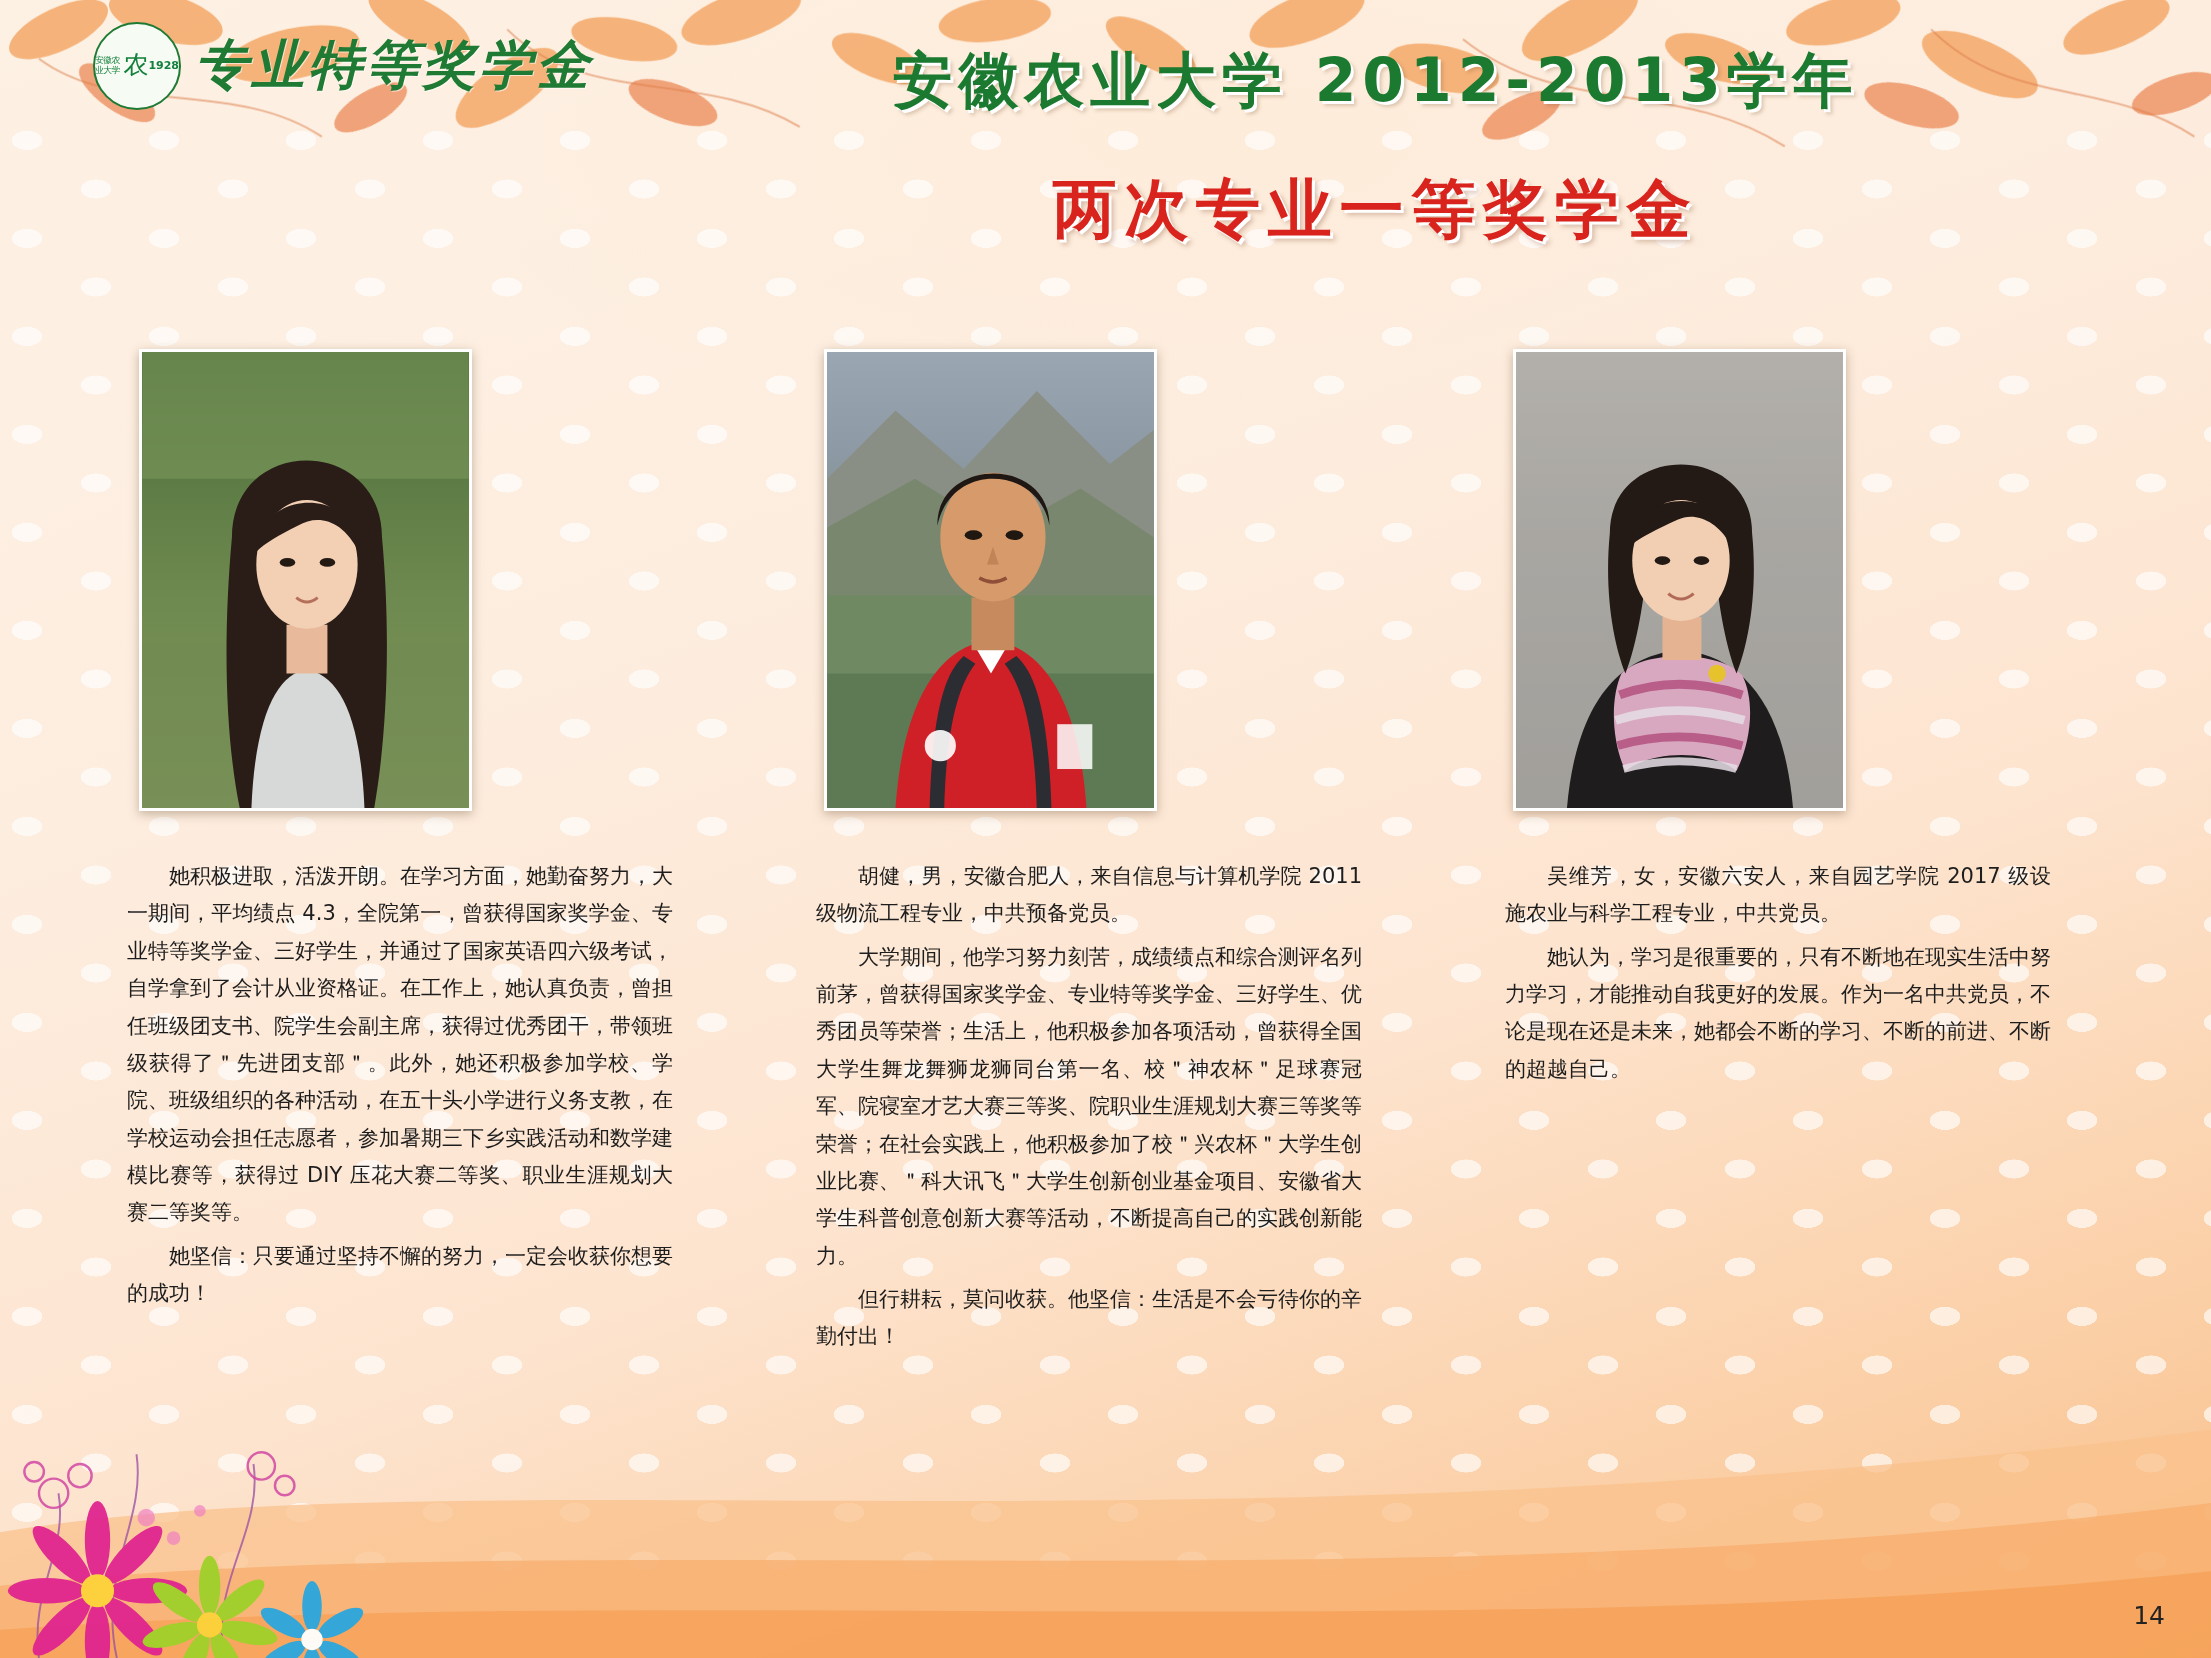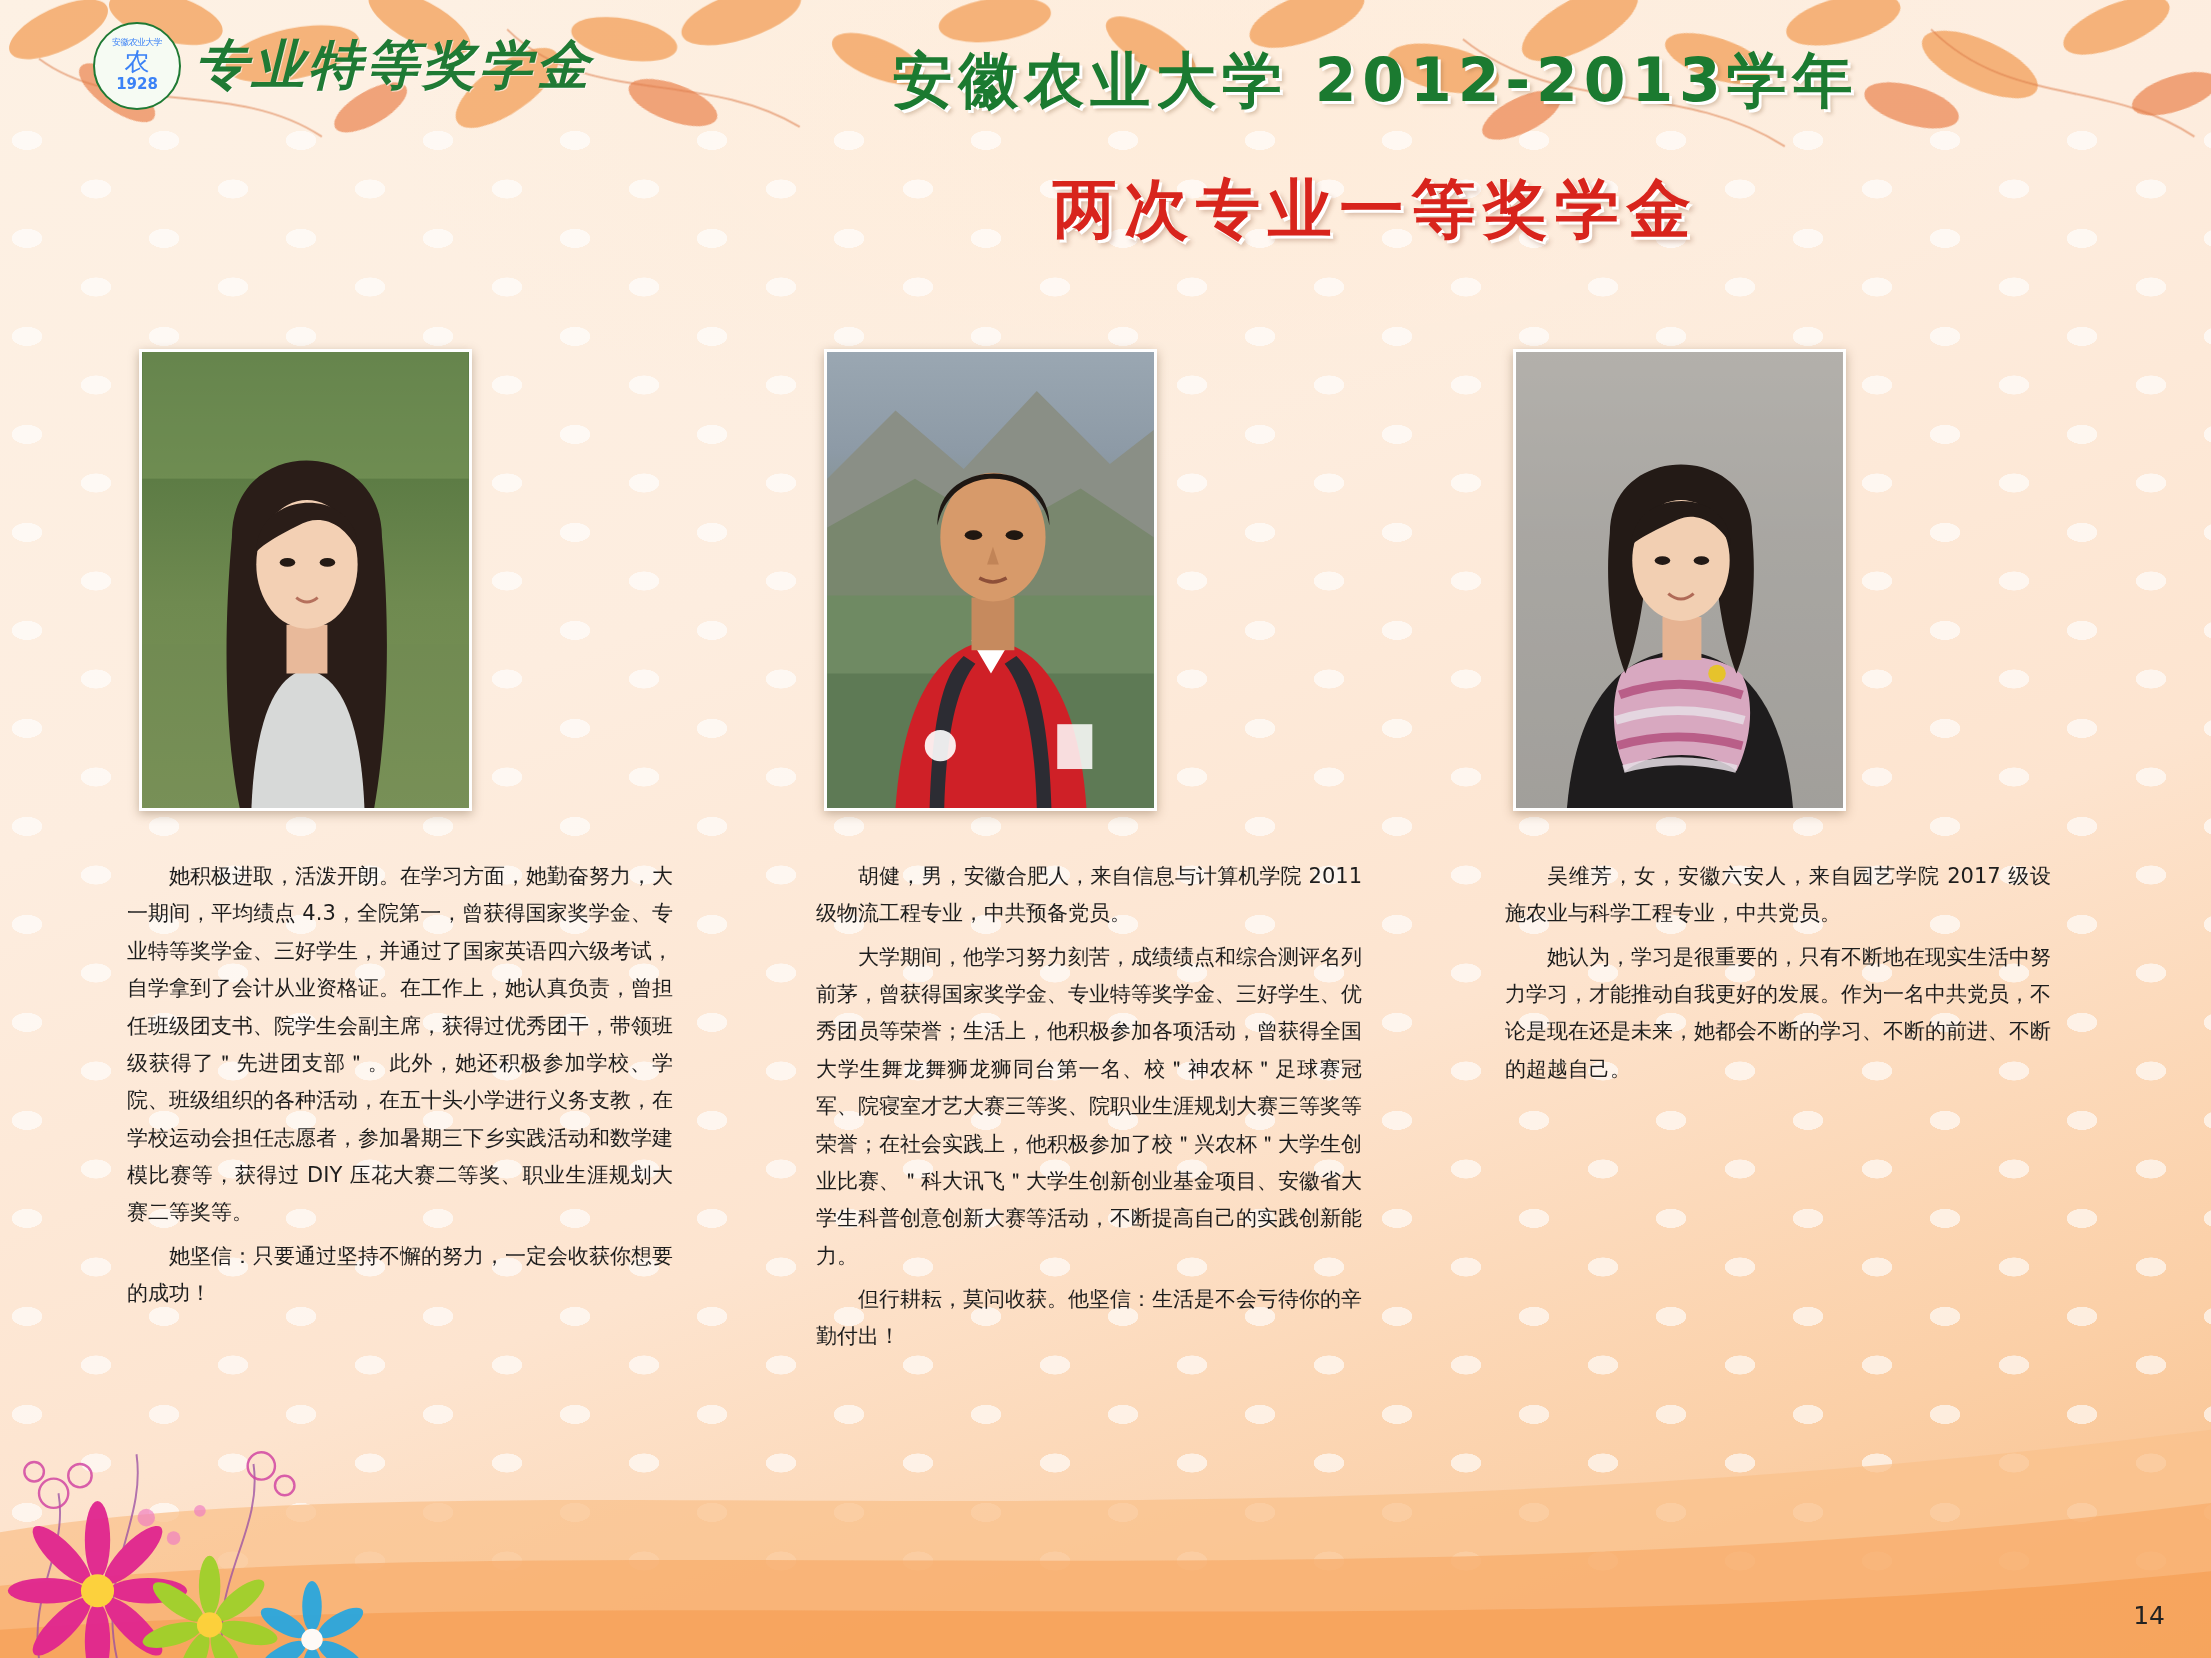--- a/index.html
+++ b/index.html
@@ -64,29 +64,29 @@
     display: flex;
     align-items: center;
     gap: 13.7px;
   }
   .logo-seal {
     width: 84px; height: 84px;
     border-radius: 50%;
     border: 2.9px solid #1f7a34;
     background: #f6fbf3;
     display: flex;
-    flex-direction: column;
+    flex-direction: row;
     align-items: center;
     justify-content: center;
-    color: #3b82f6;
+    color: #15803d;
     line-height: 1.05;
   }
   .logo-seal .seal-top { font-size: 8.8px; letter-spacing: -0.5px; }
   .logo-seal .seal-mark { font-size: 25px; margin: 1px 0 2px; }
-  .logo-seal .seal-year { font-size: 15px; font-weight: bold; }
+  .logo-seal .seal-year { font-size: 11px; font-weight: bold; }
   .logo-text {
     font-family: "DejaVu Serif", "Liberation Serif", serif;
     font-size: 53px;
     font-weight: bold;
     color: #1f7a34;
     letter-spacing: 3.9px;
     font-style: italic;
     text-shadow: 1px 1px 0 rgba(255,255,255,0.6);
   }
 

